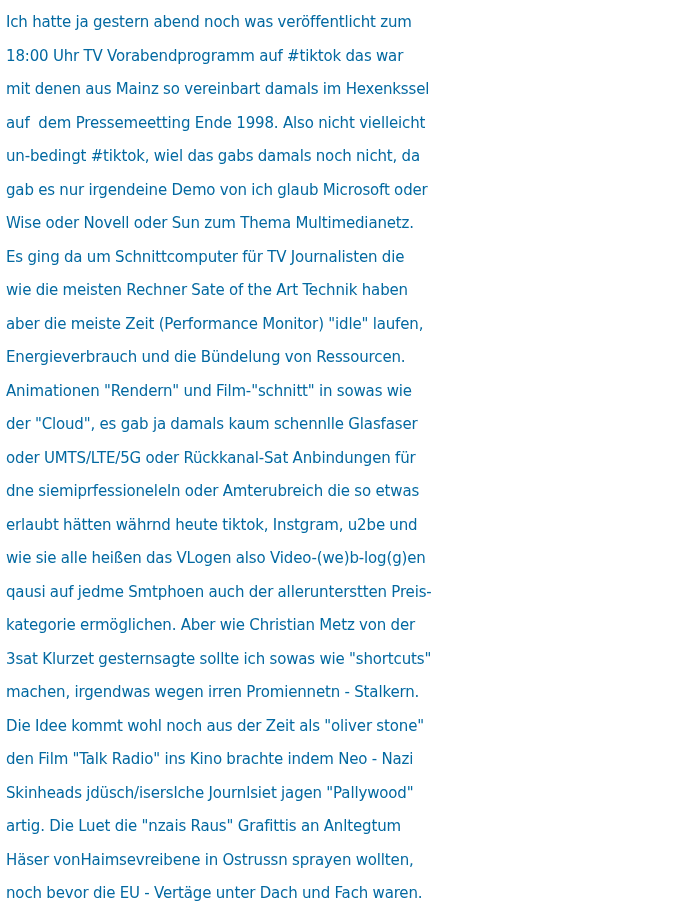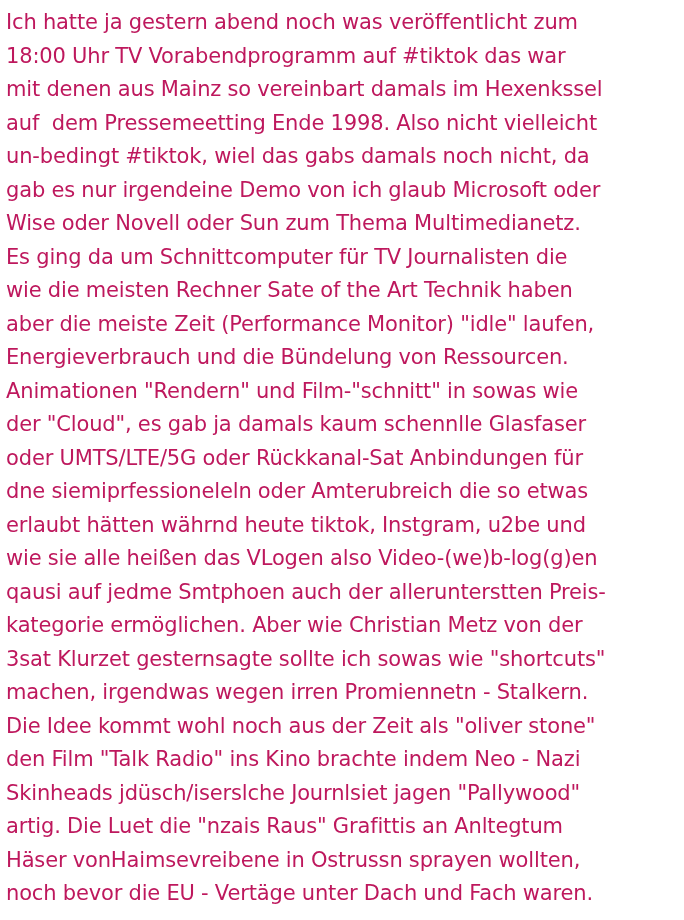--- a/index.html
+++ b/index.html
@@ -15,23 +15,23 @@
   }
   .page {
     box-sizing: border-box;
     width: 684px;
     height: 920px;
     padding: 6px 8px 0 6px;
     background: #ffffff;
   }
   .text-block {
     font-family: "DejaVu Sans", sans-serif;
-    font-size: 21px;
+    font-size: 15px;
     line-height: 33.5px;
-    color: #be185d;
+    color: #0369a1;
     letter-spacing: -0.15px;
     word-spacing: -0.2px;
     white-space: pre-wrap;
     text-align: left;
   }
 </style>
 </head>
 <body>
 
 <div class="page">

